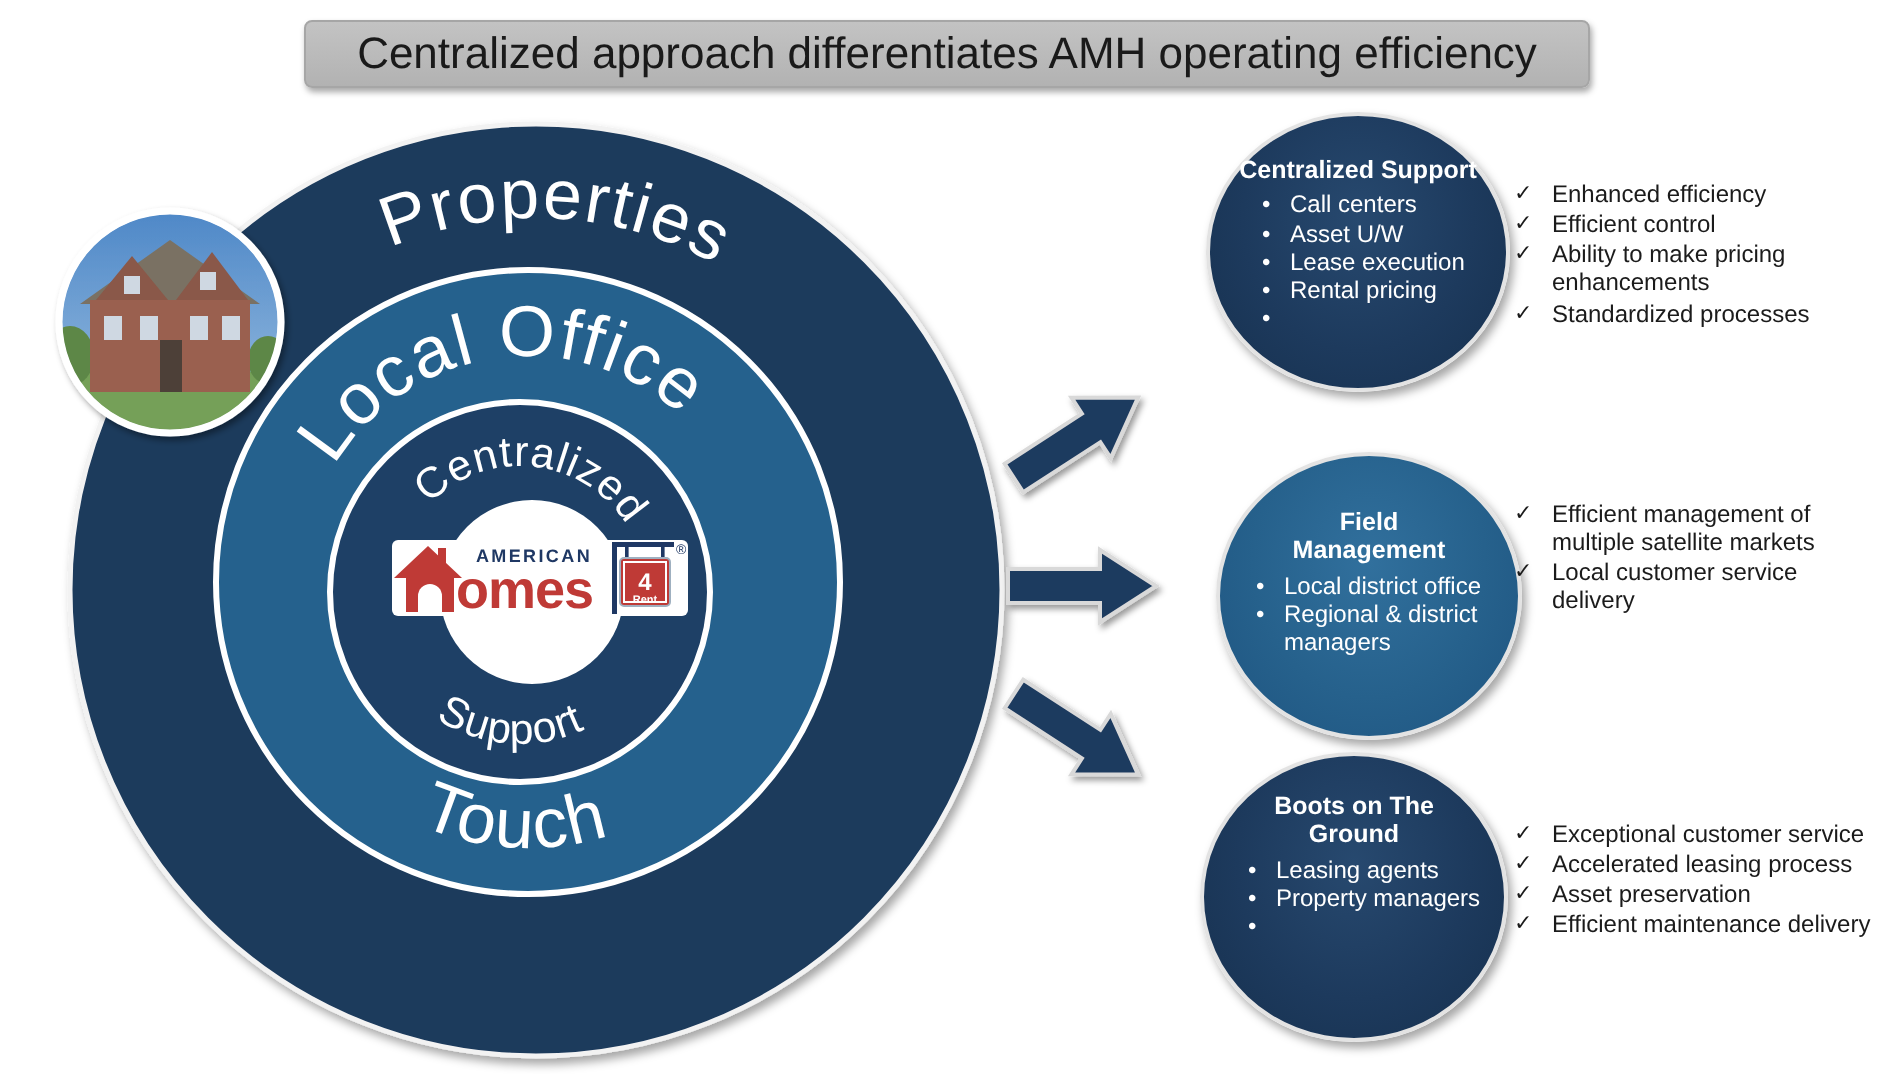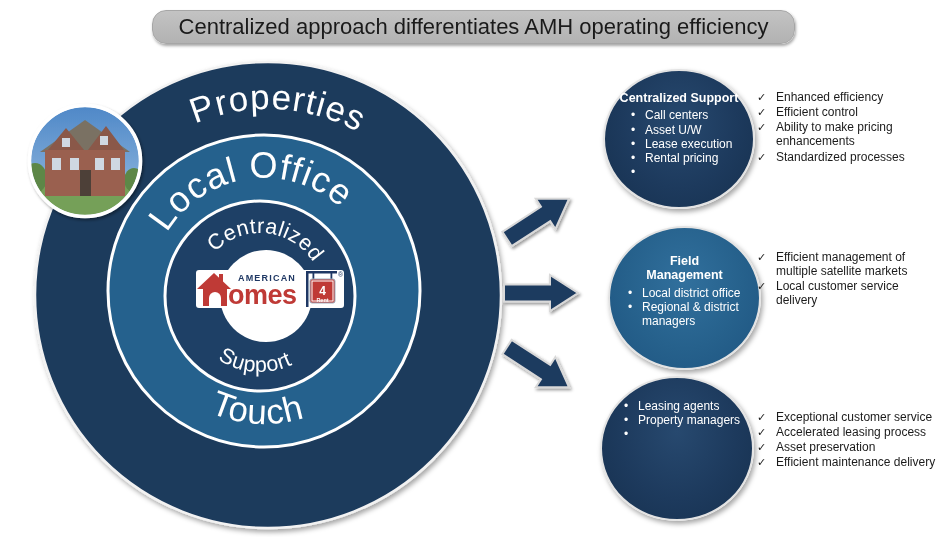--- a/index.html
+++ b/index.html
@@ -3,33 +3,33 @@
 <meta charset="utf-8">
 <style>
   html,body{margin:0;padding:0;}
   body{
     width:946px;height:537px;position:relative;background:#ffffff;
     font-family:"Liberation Sans", sans-serif;overflow:hidden;
   }
   .title-bar{
     position:absolute;left:152px;top:10px;width:643px;height:34px;
     background:linear-gradient(#c3c3c3,#b2b2b2);
-    border-radius:14px;border:1px solid #a6a6a6;
+    border-radius:4px;border:1px solid #a6a6a6;
     box-shadow:1px 2px 3px rgba(0,0,0,.35);
     display:flex;align-items:center;justify-content:center;
     font-size:22px;color:#1a1a1a;box-sizing:border-box;
   }
   svg{position:absolute;left:0;top:0;}
   svg text{font-family:"Liberation Sans", sans-serif;}
   .bubble{
     position:absolute;border-radius:50%;border:2px solid #e3e3e3;color:#ffffff;
     box-shadow:2px 3px 5px rgba(0,0,0,.35);
     display:flex;flex-direction:column;align-items:center;box-sizing:border-box;
   }
-  .bubble-1{left:603px;top:69px;width:152px;height:140px;padding-top:20px;
+  .bubble-1{left:603px;top:56px;width:152px;height:140px;padding-top:20px;
     background:radial-gradient(ellipse at 50% 38%, #27496f 0%, #1d3a5d 55%, #16304e 100%);}
   .bubble-2{left:608px;top:226px;width:153px;height:144px;padding-top:26px;
     background:radial-gradient(ellipse at 50% 38%, #31709d 0%, #26618c 55%, #1e5480 100%);}
   .bubble-3{left:600px;top:376px;width:154px;height:145px;padding-top:18px;
     background:radial-gradient(ellipse at 50% 38%, #27496f 0%, #1d3a5d 55%, #16304e 100%);}
   .bt{font-weight:bold;font-size:12.5px;line-height:1.15;text-align:center;}
   .bubble-2 .bt{width:92px;}
   .bubble-3 .bt{width:84px;}
   .blist{margin-top:3px;align-self:flex-start;}
   .bubble-1 .blist{margin-left:24px;width:120px;}
@@ -191,20 +191,21 @@
         <span class="btx">Local district office</span>
       </div>
     <div class="bi">
         <span class="dot">•</span>
         <span class="btx">Regional &amp; district managers</span>
       </div>
   </div>
 </div>
 
 <div class="bubble bubble-3">
+  <div class="bt">Boots on The Ground</div>
   <div class="blist">
     <div class="bi">
         <span class="dot">•</span>
         <span class="btx">Leasing agents</span>
       </div>
     <div class="bi">
         <span class="dot">•</span>
         <span class="btx">Property managers</span>
       </div>
     <div class="bi">

